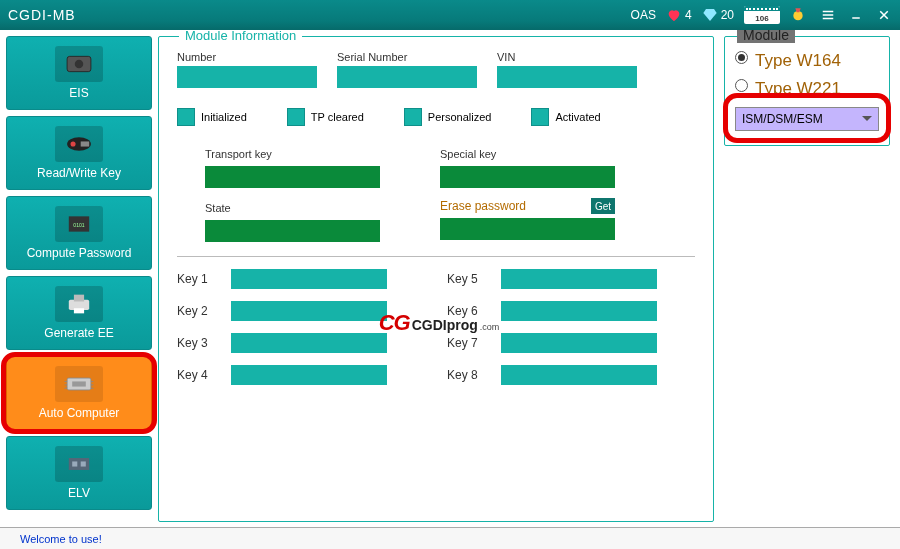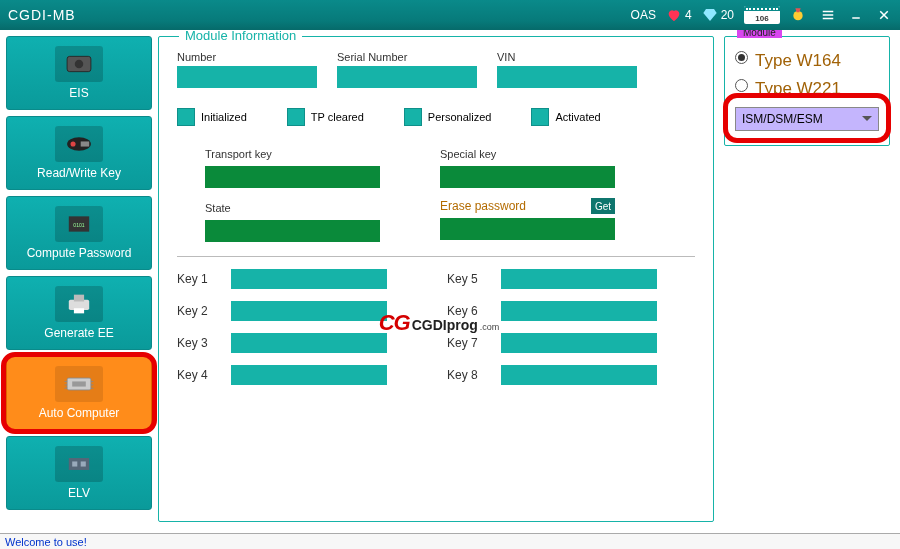--- a/index.html
+++ b/index.html
@@ -61,33 +61,33 @@
   
   .keysgrid { display: flex; gap: 60px; }
   .keyscol { display: flex; flex-direction: column; gap: 12px; width: 210px; }
   .keyrow { display: flex; align-items: center; gap: 12px; }
   .keyrow .lbl { width: 42px; font-size: 12px; }
   .keyrow .tealbox { flex: 1; height: 20px; }
 
   
   .right { width: 180px; padding: 6px 10px 0 4px; }
   .modbox { border: 1px solid #16b3a8; border-radius: 2px; padding: 10px 10px 14px; position: relative; }
-  .modbox .legend2 { position: absolute; top: -10px; left: 12px; background: #d946ef; color: #222; font-size: 10px; padding: 0 6px; font-weight: 500; }
+  .modbox .legend2 { position: absolute; top: -10px; left: 12px; background: #737373; color: #222; font-size: 14px; padding: 0 6px; font-weight: 500; }
   .radio-row { display: flex; align-items: flex-start; gap: 7px; font-size: 17px; color: #a16207; margin: 4px 0 8px; }
   .radio { width: 13px; height: 13px; border: 1px solid #555; border-radius: 50%; display: inline-flex; align-items: center; justify-content: center; }
   .radio.sel::after { content: ""; width: 7px; height: 7px; background: #333; border-radius: 50%; }
   .combo-wrap { position: relative; margin-top: 2px; }
   .combo { width: 100%; height: 24px; border: 1px solid #888; background: #c4b5fd; font-size: 12px; padding: 0 20px 0 6px; display: flex; align-items: center; position: relative; }
   .combo::after { content: ""; position: absolute; right: 6px; top: 8px; border: 5px solid transparent; border-top-color: #555; }
   
   .actbtns { display: flex; flex-direction: column; gap: 28px; margin-top: 36px; padding: 0 2px; }
   .pill { height: 36px; border-radius: 18px; background: linear-gradient(to bottom, #1fd4c4, #0aa89a); border: 1px solid #0a8a80; color: #fff; font-size: 14px; display: flex; align-items: center; justify-content: center; cursor: pointer; box-shadow: inset 0 1px 0 rgba(255,255,255,0.3); }
 
   
-  .statusbar { height: 16px; border-top: 1px solid #aaa; background: #f7f7f7; display: flex; align-items: center; padding: 0 5px; font-size: 11px; color: #0033cc; }
+  .statusbar { height: 22px; border-top: 1px solid #aaa; background: #f7f7f7; display: flex; align-items: center; padding: 0 20px; font-size: 11px; color: #0033cc; }
 </style>
 </head>
 <body>
 
 <div class="app">
 
   <div class="titlebar">
     <span class="title">CGDI-MB</span>
     <span class="spacer"></span>
     <div class="status-group">

